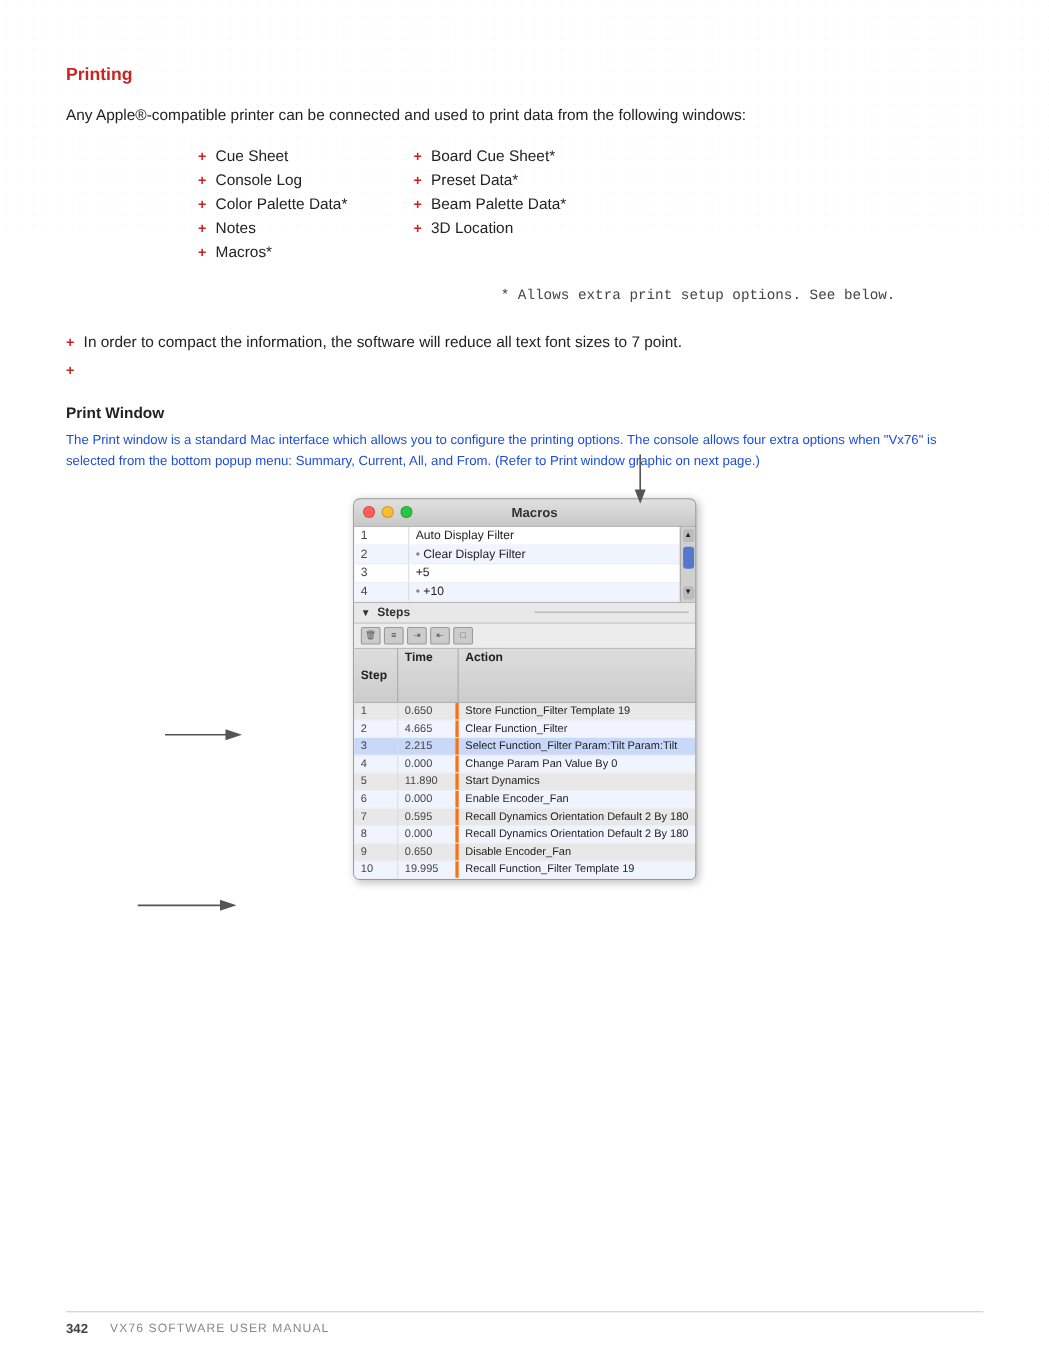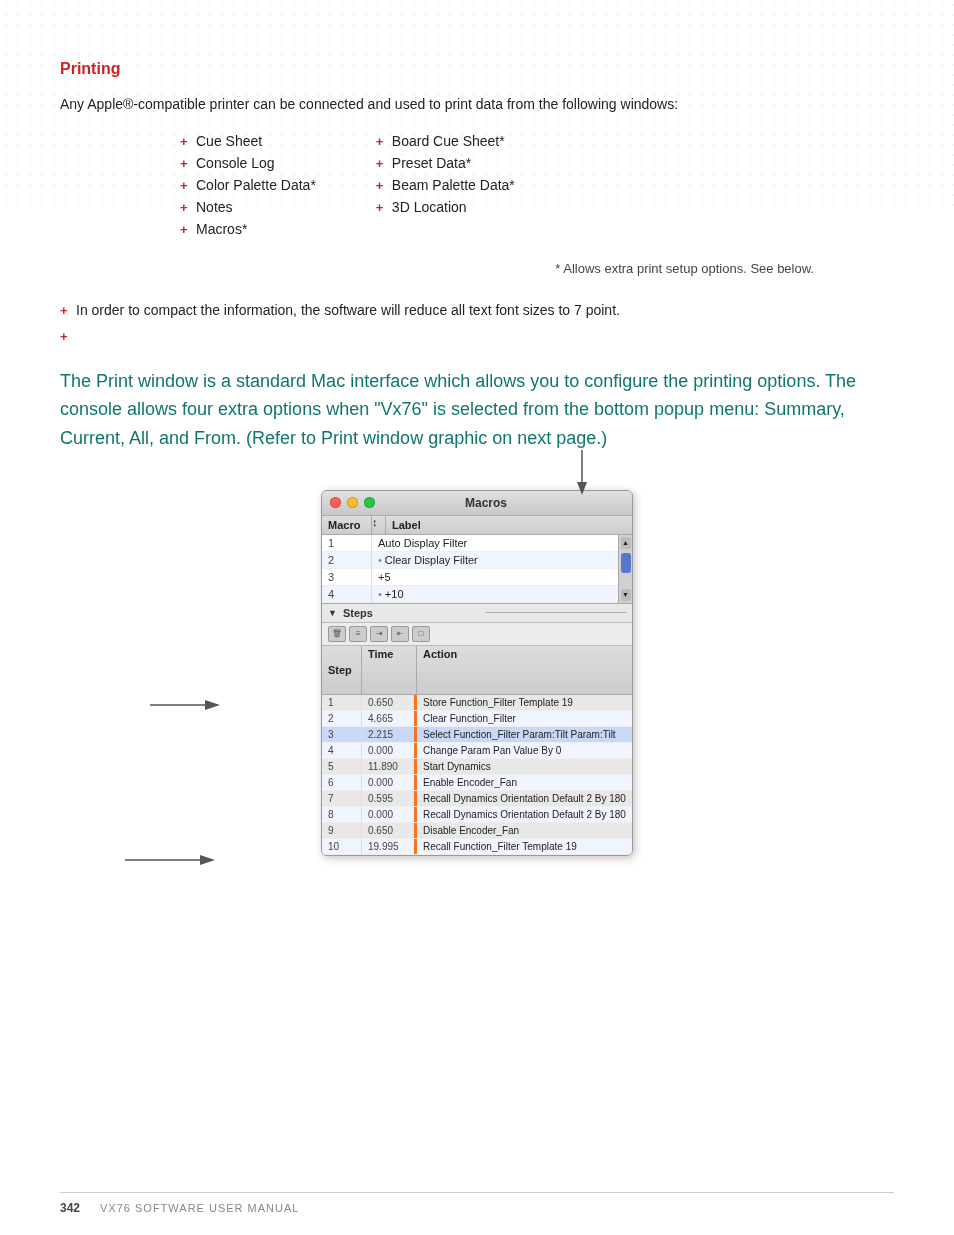--- a/index.html
+++ b/index.html
@@ -60,20 +60,21 @@
       font-size: 13px;
       min-width: 10px;
     }
 
     .asterisk-note {
       text-align: right;
       font-size: 13px;
       color: #444;
       margin-bottom: 24px;
       padding-right: 80px;
+      font-family: Liberation Mono, monospace;
     }
 
     .important-notes-title {
       font-size: 14px;
       font-weight: bold;
       color: #222;
       margin-bottom: 8px;
     }
 
     .notes-list {
@@ -99,24 +100,24 @@
     }
 
     .print-window-title {
       font-size: 14px;
       font-weight: bold;
       color: #222;
       margin-bottom: 8px;
     }
 
     .print-window-text {
-      font-size: 18px;
-      color: #0f766e;
+      font-size: 12px;
+      color: #1d4ed8;
       line-height: 1.6;
-      margin-bottom: 37px;
+      margin-bottom: 24px;
     }
 
     
     .screenshot-container {
       display: flex;
       justify-content: center;
       margin-top: 20px;
       position: relative;
     }
 
@@ -407,20 +408,21 @@
   <ul class="notes-list">
     <li>
       <span class="plus">+</span>
       <span>In order to compact the information, the software will reduce all text font sizes to 7 point.</span>
     </li>
     <li>
       <span class="plus">+</span>
     </li>
   </ul>
 
+  <h2 class="print-window-title">Print Window</h2>
   <p class="print-window-text">The Print window is a standard Mac interface which allows you to configure the printing options. The console allows four extra options when "Vx76" is selected from the bottom popup menu: Summary, Current, All, and From. (Refer to Print window graphic on next page.)</p>
 
   <div class="screenshot-container">
 
     <svg class="arrow-top" width="30" height="50" style="position:absolute;top:-40px;left:calc(50% + 50px);">
       <line x1="15" y1="0" x2="15" y2="40" stroke="#555" stroke-width="1.5"></line>
       <polygon points="10,32 15,45 20,32" fill="#555"></polygon>
     </svg>
 
     <svg class="arrow-left" width="80" height="20" style="position:absolute;left:90px;top:205px;">
@@ -435,26 +437,20 @@
 
     <div class="macros-window">
 
       <div class="window-titlebar">
         <div class="traffic-light tl-red"></div>
         <div class="traffic-light tl-yellow"></div>
         <div class="traffic-light tl-green"></div>
         <span class="window-title-text">Macros</span>
       </div>
 
-      <div class="macros-table-header">
-        <div class="col-macro">Macro</div>
-        <div style="width:14px;border-right:1px solid #aaa;">↕</div>
-        <div class="col-label">Label</div>
-        <div style="width:14px;"></div>
-      </div>
 
       <div style="display:flex;">
         <div class="macros-rows" style="flex:1;">
           <div class="macro-row">
             <div class="cell-num">1</div>
             <div class="cell-action">Auto Display Filter</div>
           </div>
           <div class="macro-row">
             <div class="cell-num">2</div>
             <div class="cell-action"><span class="bullet-dot">•</span>Clear Display Filter</div>

